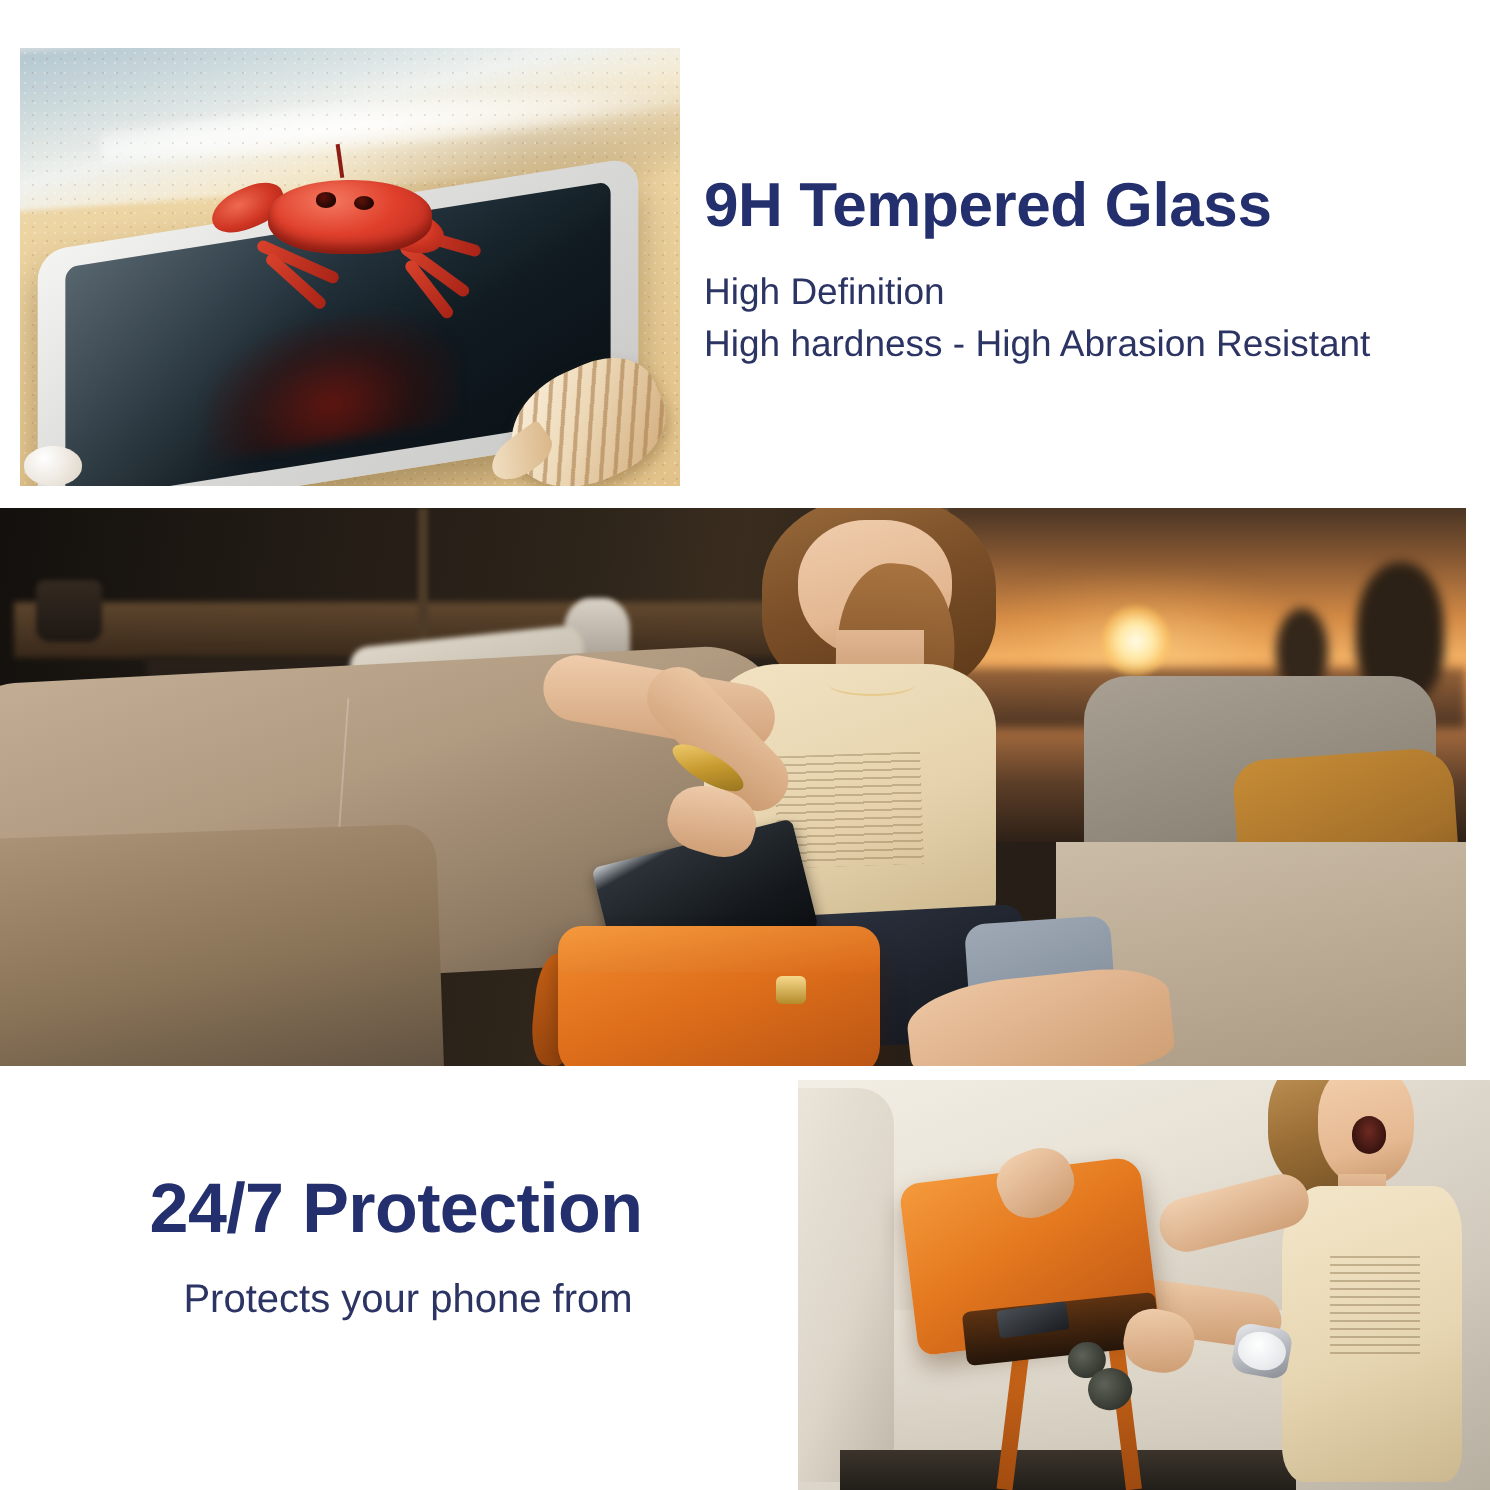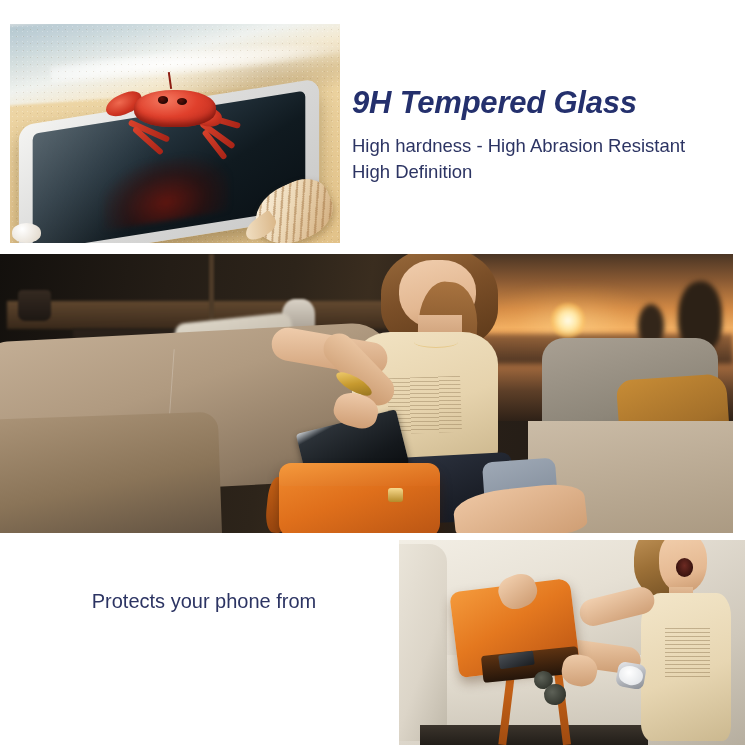--- a/index.html
+++ b/index.html
@@ -236,21 +236,20 @@
     width: 392px;
   }
   .h-title {
     font-size: 31px;
     font-weight: 700;
     color: #24306d;
     letter-spacing: -0.2px;
     line-height: 1.12;
     margin: 0 0 12px 0;
     white-space: nowrap;
-    font-style: italic;
   }
   .h-sub {
     font-size: 18.5px;
     font-weight: 400;
     color: #2c3463;
     line-height: 1.44;
     margin: 0;
     white-space: nowrap;
   }
 
@@ -936,22 +935,22 @@
     </div>
 
     <div class="shell">
       <div class="shell-tip"></div>
     </div>
     <div class="pebble"></div>
   </div>
 
   <div id="headline-block">
     <div class="h-title">9H Tempered Glass</div>
+    <div class="h-sub">High Definition</div>
     <div class="h-sub">High hardness - High Abrasion Resistant</div>
-    <div class="h-sub">High Definition</div>
   </div>
 
   <div class="panel" id="panel-couch">
     <div class="room-dark"></div>
     <div class="room-shelf"></div>
     <div class="room-cabinet"></div>
     <div class="room-jar"></div>
     <div class="room-vase"></div>
     <div class="room-post"></div>
 
@@ -988,20 +987,21 @@
 
     <div class="tablet-in-bag"></div>
     <div class="w-hand"></div>
     <div class="bag-handle"></div>
     <div class="bag-orange"></div>
     <div class="bag-flap"></div>
     <div class="bag-clasp"></div>
   </div>
 
   <div id="protection-block">
+    <div class="p-title">24/7 Protection</div>
     <div class="p-sub">Protects your phone from</div>
   </div>
 
   <div class="panel" id="panel-spill">
     <div class="spill-bg"></div>
     <div class="sofa-white-back"></div>
     <div class="sofa-seat"></div>
     <div class="sofa-white-arm"></div>
     <div class="floor-dark"></div>
 

